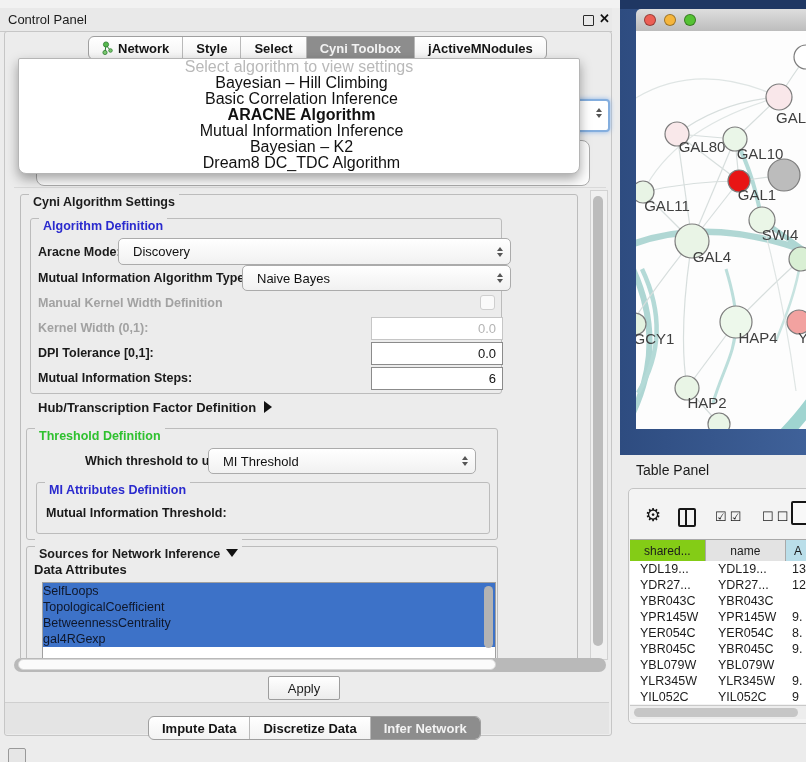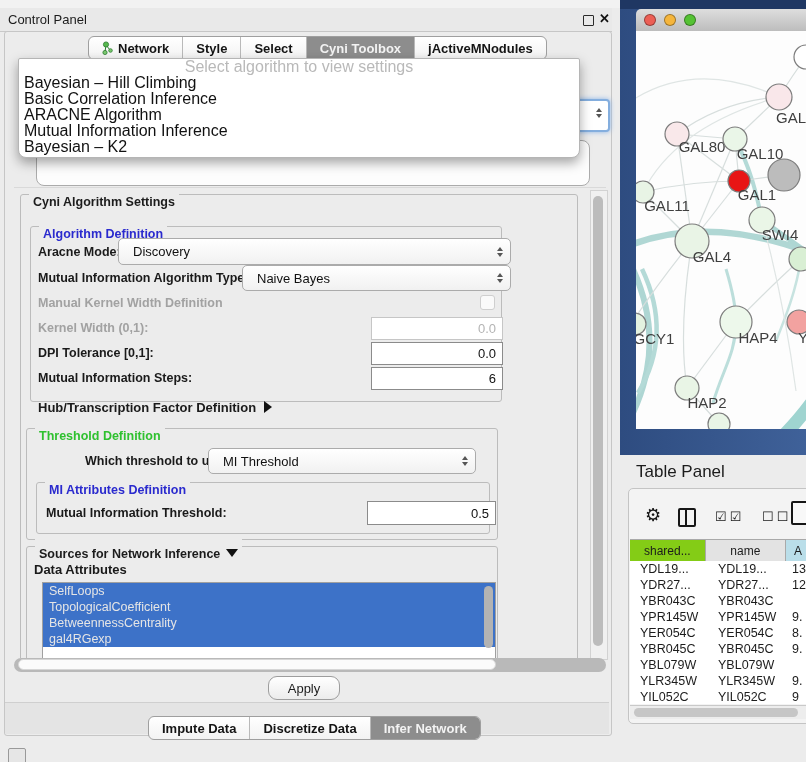--- a/index.html
+++ b/index.html
@@ -22,22 +22,22 @@
   .tabgroup .seg:last-child{border-right:none;}
   .tabgroup .seg.sel{background:#8d8d8d;color:#f3f3f3;}
   .tabs-main{left:88px;top:36px;}
   .tabs-bottom{left:148px;top:708px;margin-top:8px;}
   .net-ico{margin-right:5px;}
   
   .dd-popup{position:absolute;left:18px;top:58px;width:560px;background:#ffffff;z-index:50;
             border:1px solid #b5b5b5;border-radius:2px 2px 8px 8px;box-shadow:0 5px 12px rgba(0,0,0,.35);
             font-size:16px;padding-bottom:2px;}
   .dd-ph{height:16px;line-height:16px;text-align:center;color:#b9b9b9;}
-  .dd-item{height:16px;line-height:16px;padding-left:5px;color:#111;}
-  .dd-item.bold{font-weight:normal;}
+  .dd-item{height:16px;line-height:16px;padding-left:5px;color:#111;text-align:center;}
+  .dd-item.bold{font-weight:bold;}
   
   .combo-frag{position:absolute;left:574px;top:99px;width:32px;height:29px;background:#fff;z-index:40;
               border:2px solid #84aede;border-radius:4px;box-shadow:0 0 5px #8ab4e8;}
   .combo-frag .arrows{position:absolute;right:6px;top:7px;}
   .combo-sliver{position:absolute;left:36px;top:140px;width:552px;height:44px;background:#fdfdfd;
                 border:1px solid #ababab;border-radius:8px;z-index:30;}
   .sep-line{position:absolute;left:14px;top:187px;width:592px;height:1px;background:#d9d9d9;}
   
   .vp{position:absolute;left:14px;top:190px;width:576px;height:468px;overflow:hidden;}
   .grp{position:absolute;border:1px solid #bcbcbc;border-radius:3px;}
@@ -52,40 +52,40 @@
   .combo .arrows{position:absolute;right:7px;top:50%;transform:translateY(-50%);}
   .tri-up{width:0;height:0;border-left:3.5px solid transparent;border-right:3.5px solid transparent;border-bottom:4.5px solid #555;}
   .tri-down{width:0;height:0;border-left:3.5px solid transparent;border-right:3.5px solid transparent;border-top:4.5px solid #555;}
   .numfield{position:absolute;background:#fff;border:1px solid #8b8b8b;font-size:13px;color:#111;
             display:flex;align-items:center;justify-content:flex-end;padding-right:6px;}
   .numfield.dis{border:1px solid #c6c6c6;color:#b4b4b4;}
   .checkbox{position:absolute;width:13px;height:13px;border:1px solid #cfcfcf;border-radius:3px;background:#fafafa;}
   .tri-right{display:inline-block;width:0;height:0;border-top:6px solid transparent;border-bottom:6px solid transparent;border-left:8px solid #111;margin-left:8px;vertical-align:-1px;}
   .tri-dn-big{display:inline-block;width:0;height:0;border-left:6px solid transparent;border-right:6px solid transparent;border-top:8px solid #111;margin-left:6px;vertical-align:1px;}
   .attr-list{position:absolute;background:#fff;border:1px solid #a0a0a0;overflow:hidden;}
-  .attr-item{height:16px;line-height:16px;padding-left:6px;font-size:12.5px;background:#3d72c8;color:#e5e5e5;}
+  .attr-item{height:16px;line-height:16px;font-size:12.5px;background:#3d72c8;color:#0f172a;}
   .attr-vthumb{position:absolute;right:2px;top:3px;width:9px;height:62px;background:#b3b3b3;border-radius:5px;}
   
   .vtrack{position:absolute;left:590px;top:190px;width:16px;height:468px;background:#f0f0f0;border:1px solid #d2d2d2;}
   .vthumb{position:absolute;left:2px;top:5px;width:10px;height:450px;background:#bcbcbc;border-radius:5px;}
   .htrack{position:absolute;left:14px;top:658px;width:592px;height:14px;background:#b9b9b9;border-radius:7px;}
   .hthumb{position:absolute;left:4px;top:1px;width:478px;height:11px;background:#fbfbfb;border:1px solid #d6d6d6;border-radius:6px;box-sizing:border-box;}
   .apply-btn{position:absolute;left:268px;top:676px;width:70px;height:22px;background:linear-gradient(#ffffff,#ececec);
-             border:1px solid #9d9d9d;border-radius:9px;font-size:13px;display:flex;align-items:center;justify-content:center;}
+             border:1px solid #9d9d9d;border-radius:2px;font-size:13px;display:flex;align-items:center;justify-content:center;}
   .cp-bottom-strip{position:absolute;left:5px;top:702px;width:604px;height:31px;background:#e4e4e4;border-top:1px solid #cfcfcf;}
   
   .desktop{position:absolute;left:620px;top:0;width:186px;height:455px;background:linear-gradient(90deg,#2e4c80,#3f6199);}
   .desktop-topstrip{position:absolute;left:620px;top:0;width:186px;height:9px;background:#1f3763;}
   .netwin-titlebar{position:absolute;left:636px;top:9px;width:170px;height:22px;
                    background:linear-gradient(#dedede,#bdbdbd);border-bottom:1px solid #909090;border-radius:5px 0 0 0;}
   .tl{position:absolute;top:5px;width:12px;height:12px;border-radius:50%;box-sizing:border-box;}
   .canvas{position:absolute;left:636px;top:31px;width:170px;height:398px;background:#fdfdfd;overflow:hidden;}
   .canvas svg{position:absolute;left:0;top:0;}
   
-  .tp-title{position:absolute;left:636px;top:462px;font-size:17px;color:#1b1b1b;}
+  .tp-title{position:absolute;left:636px;top:462px;font-size:14px;color:#1b1b1b;}
   .tp-box{position:absolute;left:628px;top:488px;width:182px;height:234px;background:#f3f3f3;
           border:1px solid #c4c4c4;border-radius:5px;}
   .tp-toolbar{position:absolute;left:0;top:0;width:100%;height:50px;}
   .gear{position:absolute;left:16px;top:15px;font-size:18px;color:#161616;}
   .cols-ico{position:absolute;left:49px;top:19px;width:14px;height:15px;border:2px solid #161616;border-radius:2px;}
   .cols-ico::after{content:"";position:absolute;left:5px;top:0;width:2px;height:15px;background:#161616;}
   .chk-pair{position:absolute;top:20px;font-size:13px;color:#161616;letter-spacing:3px;}
   .doc-ico{position:absolute;left:162px;top:12px;width:15px;height:20px;border:2px solid #161616;border-radius:2px;background:#f8f8f8;}
   .tp-header{position:absolute;left:1px;top:50px;width:180px;height:21px;display:flex;border-top:1px solid #a9a9a9;border-bottom:1px solid #a9a9a9;font-size:12px;}
   .tp-hcell{display:flex;align-items:center;justify-content:center;border-right:1px solid #a9a9a9;box-sizing:border-box;overflow:hidden;}
@@ -147,30 +147,31 @@
   <div class="sep-line"></div>
 
   <div class="dd-popup">
     <div class="dd-ph">Select algorithm to view settings</div>
     <div>
         <div class="dd-item">Bayesian – Hill Climbing</div>
         <div class="dd-item">Basic Correlation Inference</div>
         <div class="dd-item bold">ARACNE Algorithm</div>
         <div class="dd-item">Mutual Information Inference</div>
         <div class="dd-item">Bayesian – K2</div>
+        <div class="dd-item">Dream8 DC_TDC Algorithm</div>
       </div>
   </div>
 
   <div class="vp">
 
     <div class="grp" style="left:6px;top:4px;width:556px;height:480px;">
       <span class="legend">Cyni Algorithm Settings</span>
     </div>
 
-    <div class="grp" style="left:16px;top:36px;width:470px;height:174px;">
+    <div class="grp" style="left:16px;top:28px;width:470px;height:174px;">
       <span class="legend blue">Algorithm Definition</span>
     </div>
 
     <div class="lbl" style="left:24px;top:55px;">Aracne Mode:</div>
     <div class="combo" style="left:104px;top:48px;width:377px;height:25px;">
       <span>Discovery</span>
       <span class="arrows">
           <span class="tri-up"></span>
           <span class="tri-down"></span>
         </span>
@@ -215,23 +216,20 @@
       <span>MI Threshold</span>
       <span class="arrows">
           <span class="tri-up"></span>
           <span class="tri-down"></span>
         </span>
     </div>
     <div class="grp" style="left:22px;top:292px;width:452px;height:50px;">
       <span class="legend blue">MI Attributes Definition</span>
     </div>
     <div class="lbl" style="left:32px;top:316px;">Mutual Information Threshold:</div>
-    <div class="numfield" style="left:353px;top:311px;width:121px;height:22px;">
-      <span>0.5</span>
-    </div>
 
     <div class="grp" style="left:12px;top:356px;width:470px;height:130px;">
       <span class="legend">
         <span>Sources for Network Inference</span><span class="tri-dn-big"></span>
       </span>
     </div>
     <div class="lbl" style="left:20px;top:372px;font-size:13px;">Data Attributes</div>
     <div class="attr-list" style="left:28px;top:392px;width:452px;height:76px;">
       <div>
           <div class="attr-item">SelfLoops</div>

